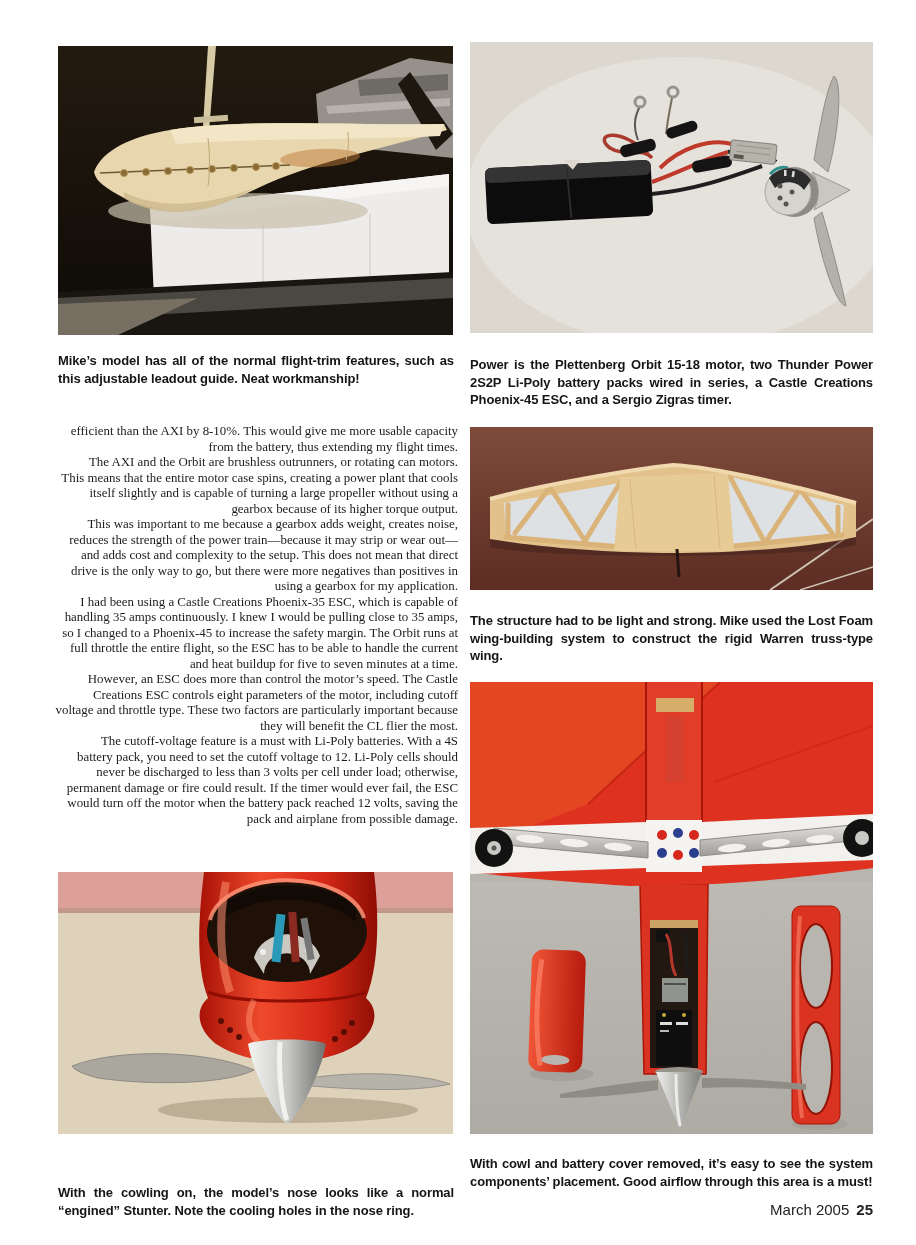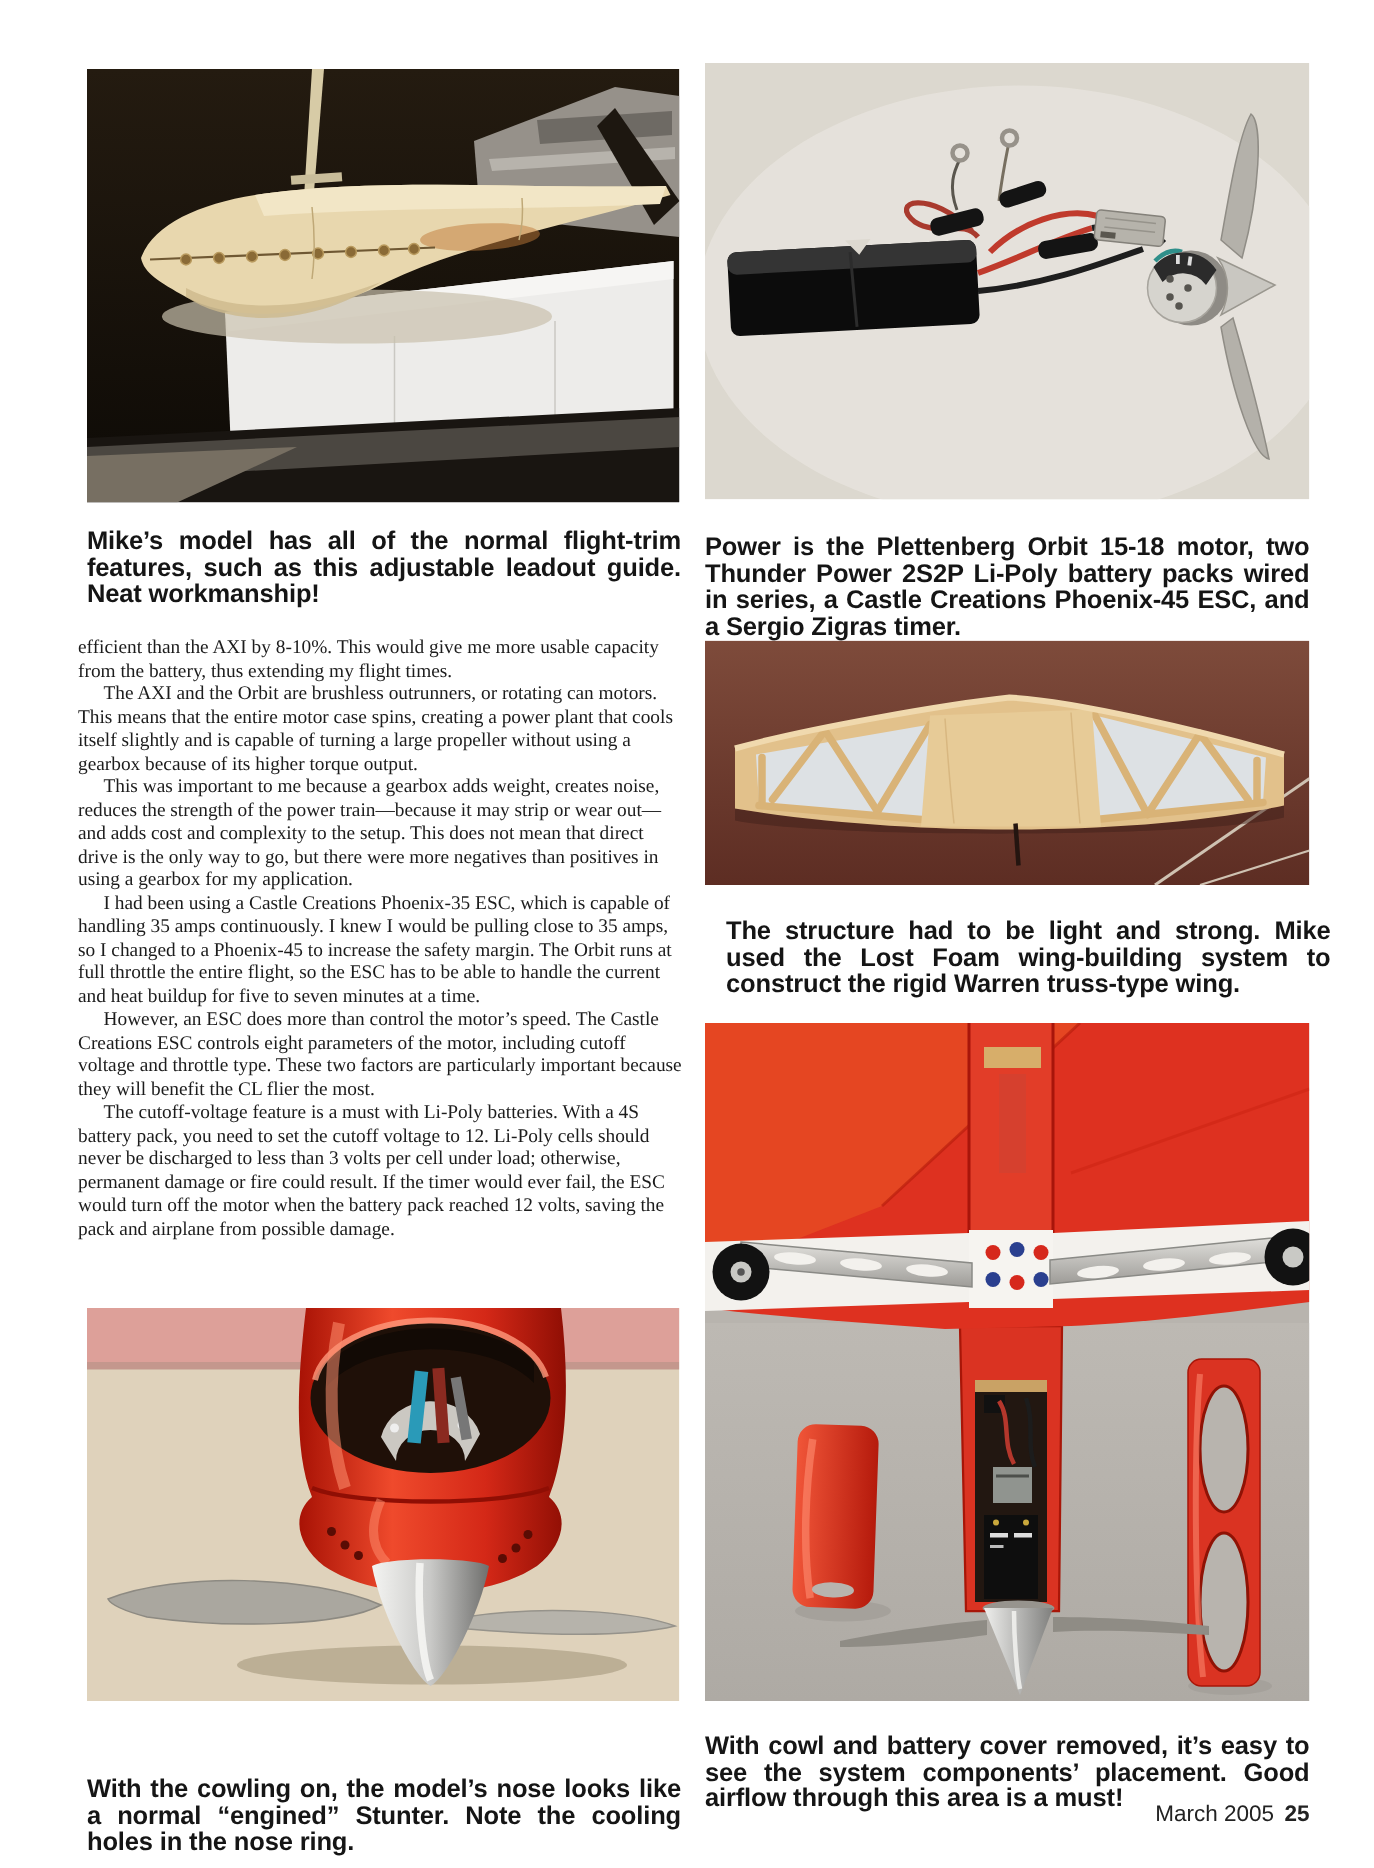--- a/index.html
+++ b/index.html
@@ -6,30 +6,30 @@
   .page{position:relative;width:916px;height:1245px;background:#fff;overflow:hidden;
         font-family:"Liberation Sans",sans-serif;}
   .photo{position:absolute;margin:0;padding:0;overflow:hidden;}
   .photo svg{display:block;width:100%;height:100%;}
   #photo1{left:58px;top:46px;width:395px;height:289px;}
   #photo2{left:470px;top:42px;width:403px;height:291px;}
   #photo3{left:470px;top:427px;width:403px;height:163px;}
   #photo4{left:58px;top:872px;width:395px;height:262px;}
   #photo5{left:470px;top:682px;width:403px;height:452px;}
   .caption{position:absolute;font-family:"Liberation Sans",sans-serif;font-weight:700;
-           font-size:17px;line-height:17.5px;color:#151515;text-align:justify;
+           font-size:13px;line-height:17.5px;color:#151515;text-align:justify;
            letter-spacing:-0.1px;}
   #cap1{left:58px;top:352px;width:396px;}
   #cap2{left:470px;top:356px;width:403px;}
-  #cap3{left:470px;top:612px;width:403px;margin-left:14px;}
+  #cap3{left:470px;top:612px;width:403px;}
   #cap4{left:58px;top:1184px;width:396px;}
   #cap5{left:470px;top:1155px;width:403px;}
   .article{position:absolute;left:52px;top:424px;width:406px;
            font-family:"Liberation Serif",serif;font-size:12.9px;line-height:15.5px;
-           color:#1c1c1c;text-align:left;}
+           color:#1c1c1c;text-align:right;}
   .article p{margin:0;text-indent:17px;}
   .article p.noindent{text-indent:0;}
   .footer{position:absolute;right:43px;top:1201px;font-family:"Liberation Sans",sans-serif;
           font-size:15px;color:#222;}
   .footer .pagenum{font-weight:700;margin-left:7px;}
 </style>
 </head>
 <body>
 
 <div class="page">

